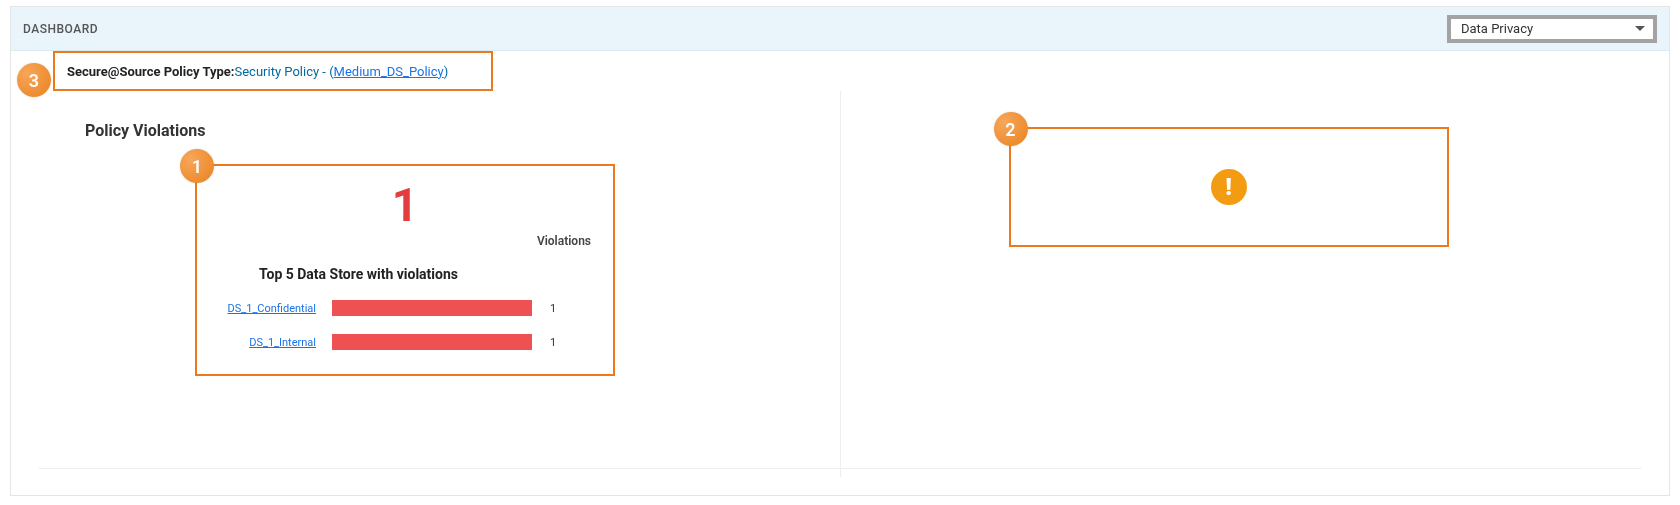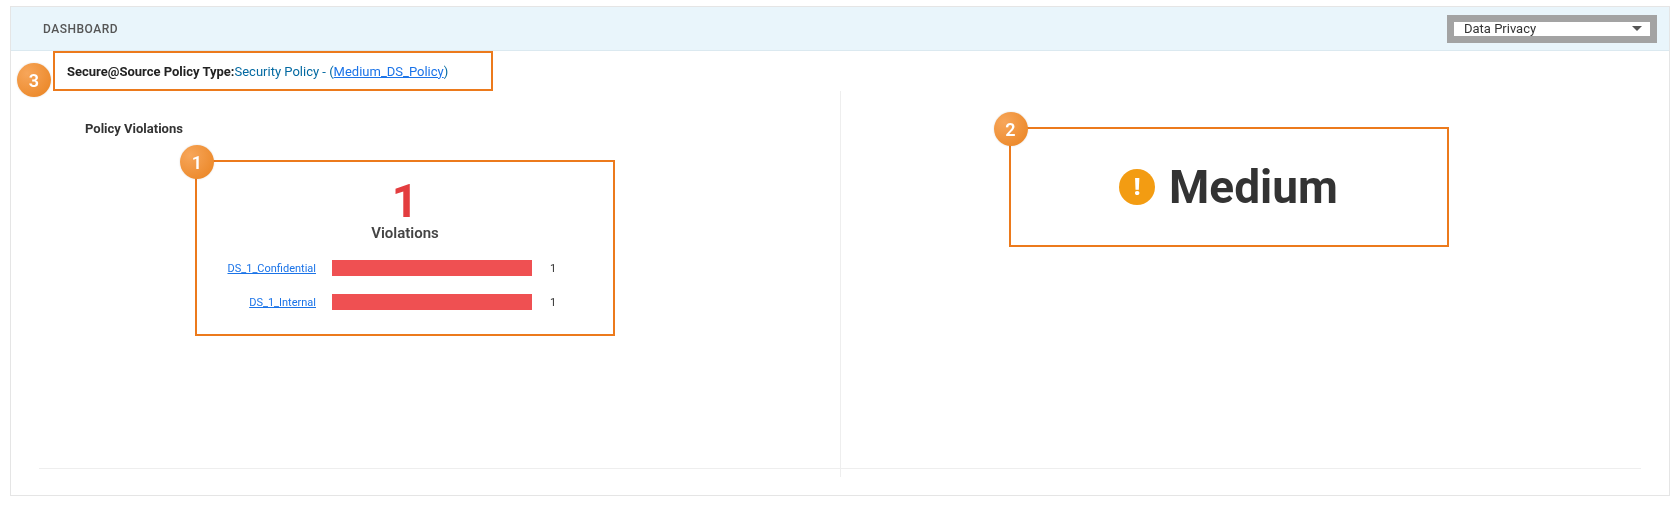--- a/index.html
+++ b/index.html
@@ -15,32 +15,32 @@
     }
 
     
     .header {
       height: 44px;
       background: #e9f5fb;
       border-bottom: 1px solid #dbe9f0;
       display: flex;
       align-items: center;
       justify-content: space-between;
-      padding: 0 12px 0 32px;
+      padding: 0 12px 0 12px;
     }
     .header .title {
       font-size: 12px;
       letter-spacing: 0.5px;
       font-weight: 500;
       color: #555;
     }
     .header .selector {
       width: 210px;
       height: 28px;
-      border: 7px solid #a3a3a3;
+      border: 4px solid #a3a3a3;
       background: #fff;
       display: flex;
       align-items: center;
       justify-content: space-between;
       padding: 0 8px 0 10px;
       font-size: 13px;
       color: #333;
       cursor: pointer;
     }
     .header .selector .caret {
@@ -78,21 +78,21 @@
       padding: 0 18px 18px 18px;
       height: calc(100% - 84px);
     }
     .panel {
       flex: 1;
       padding: 30px 30px 20px 56px;
       position: relative;
     }
     .panel + .panel { border-left: 1px solid #eee; }
     .panel h4 {
-      font-size: 13px;
+      font-size: 16px;
       font-weight: 700;
       color: #333;
       margin-bottom: 24px;
     }
 
     
     .pvbox {
       border: 2px solid #ec7a1c;
       position: relative;
       width: 420px;
@@ -100,24 +100,25 @@
       padding: 16px 22px 24px 22px;
       text-align: center;
     }
     .pvbox .big {
       color: #e33d3f;
       font-size: 46px;
       font-weight: 700;
       line-height: 1;
     }
     .pvbox .sml {
-      font-size: 15px;
+      font-size: 12px;
       font-weight: 600;
       color: #444;
-      margin-top: 0;
+      margin-top: 6px;
+      text-align: right;
     }
     .pvbox .sub2 {
       font-size: 14px;
       font-weight: 700;
       color: #222;
       margin-top: 18px;
       margin-bottom: 18px;
       text-align: left;
       padding-left: 40px;
     }
@@ -224,39 +225,39 @@
 
   <div class="content">
 
     <div class="panel">
       <h4>Policy Violations</h4>
 
       <div class="pvbox">
         <div class="callout c1">1</div>
         <div class="big">1</div>
         <div class="sml">Violations</div>
+        <div class="sub2">Top 5 Data Store with violations</div>
 
         <div class="row">
           <a href="#" class="rlabel">DS_1_Confidential</a>
           <div class="bar"></div>
           <div class="val">1</div>
         </div>
         <div class="row">
           <a href="#" class="rlabel">DS_1_Internal</a>
           <div class="bar"></div>
           <div class="val">1</div>
         </div>
       </div>
     </div>
 
     <div class="panel">
 
       <div class="sevbox">
         <div class="callout c2">2</div>
         <div class="icon">!</div>
-        <div class="lbl">Medium</div>
       </div>
     </div>
 
   </div>
 
   <div class="bottom-rule"></div>
 </div>
 
 </body></html>

